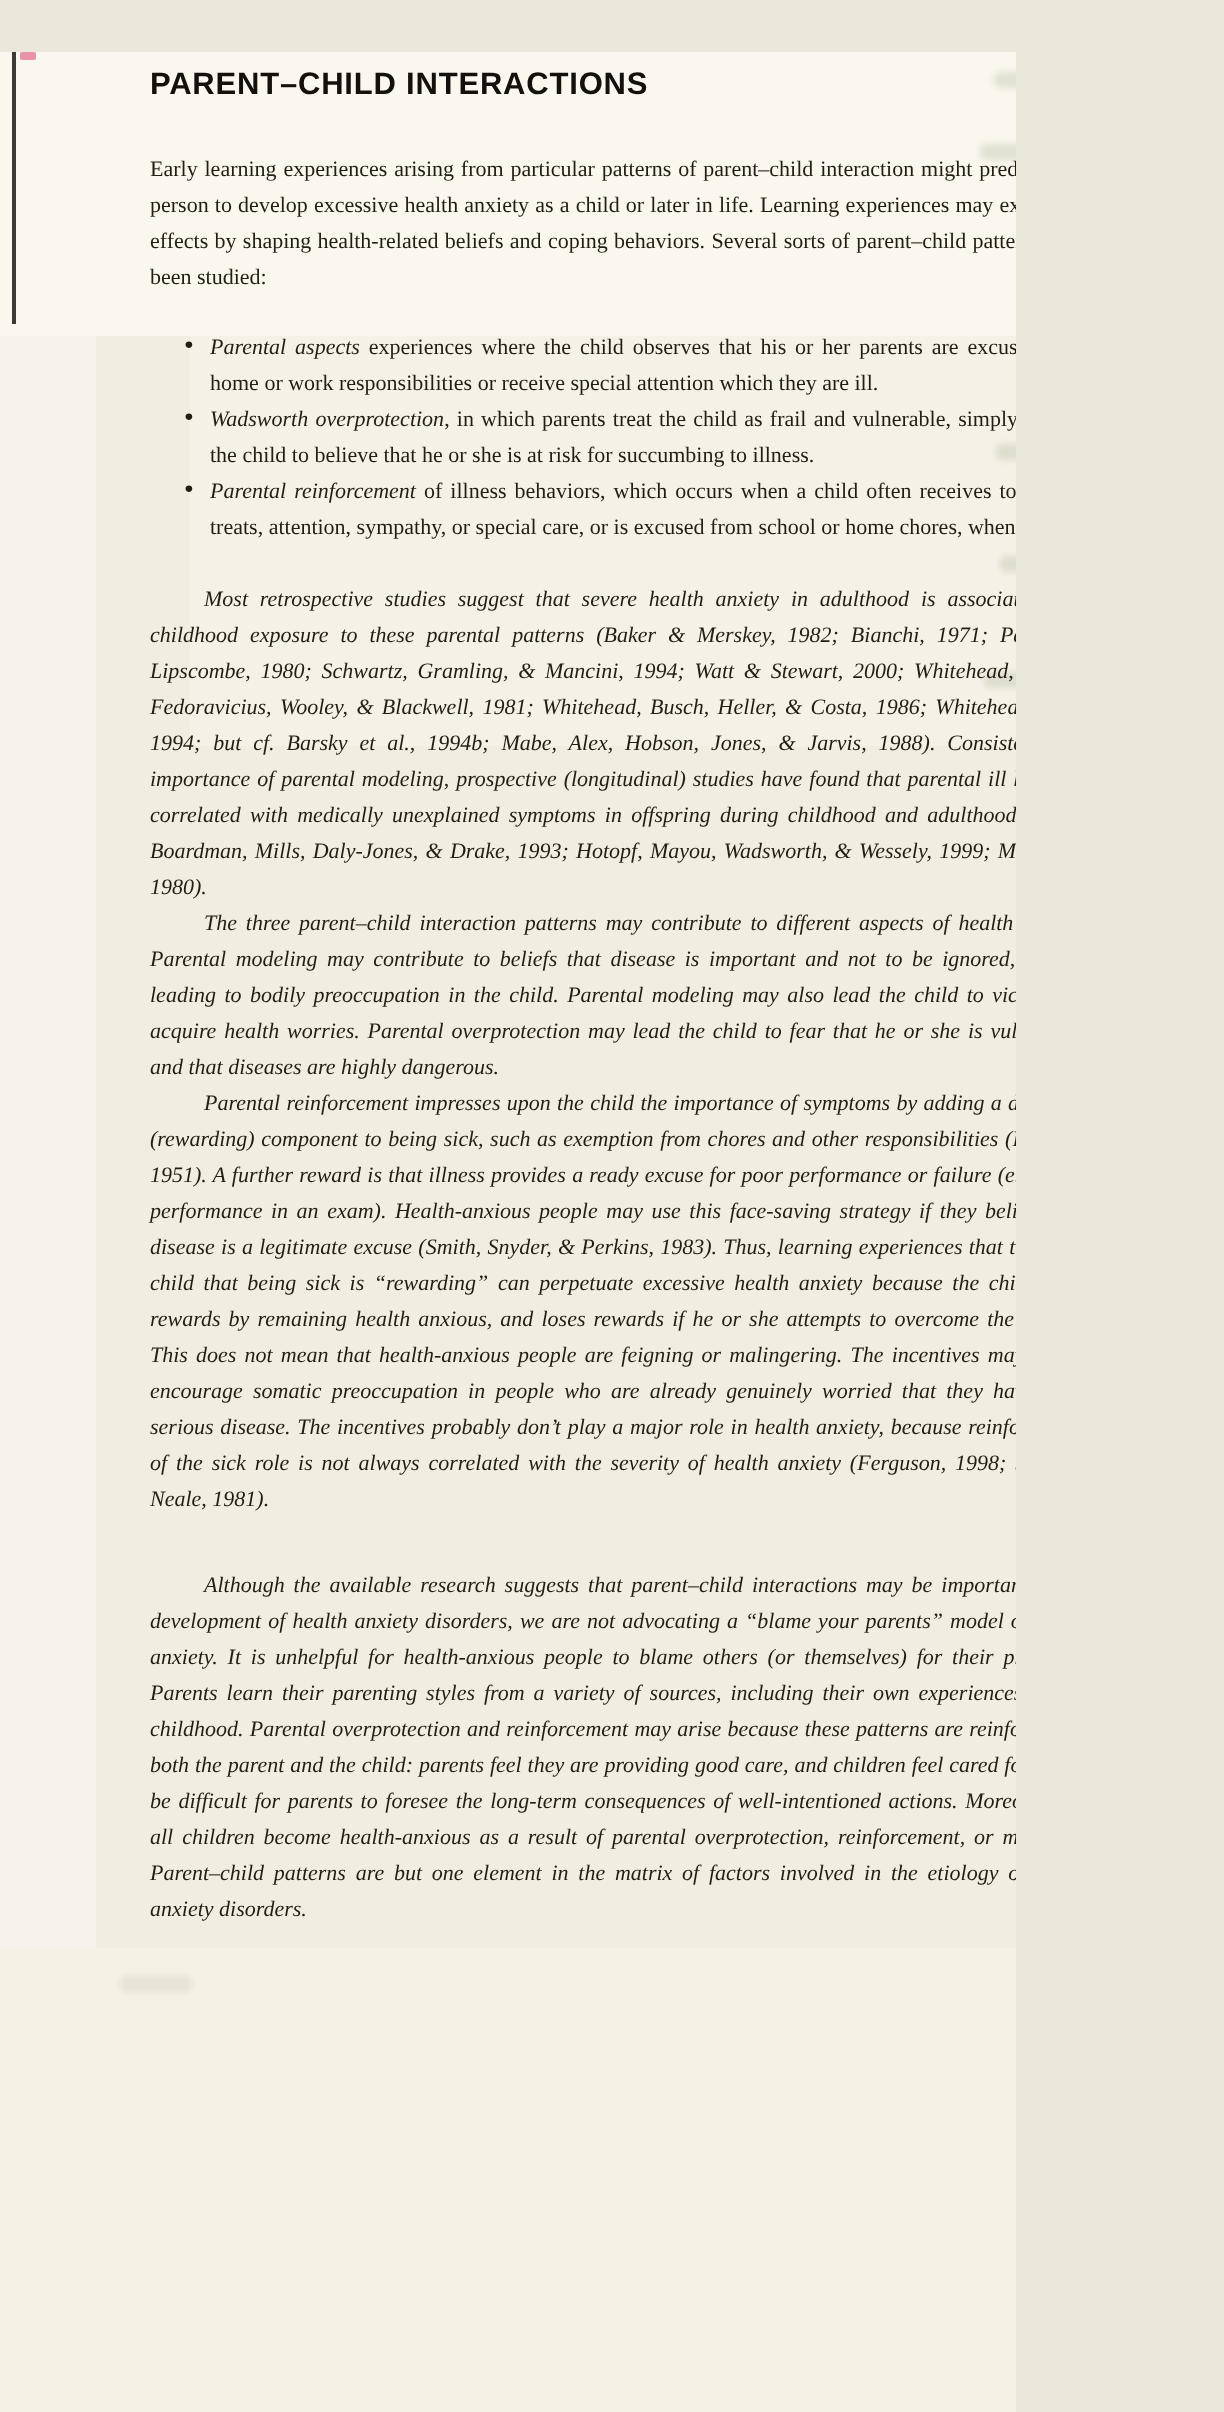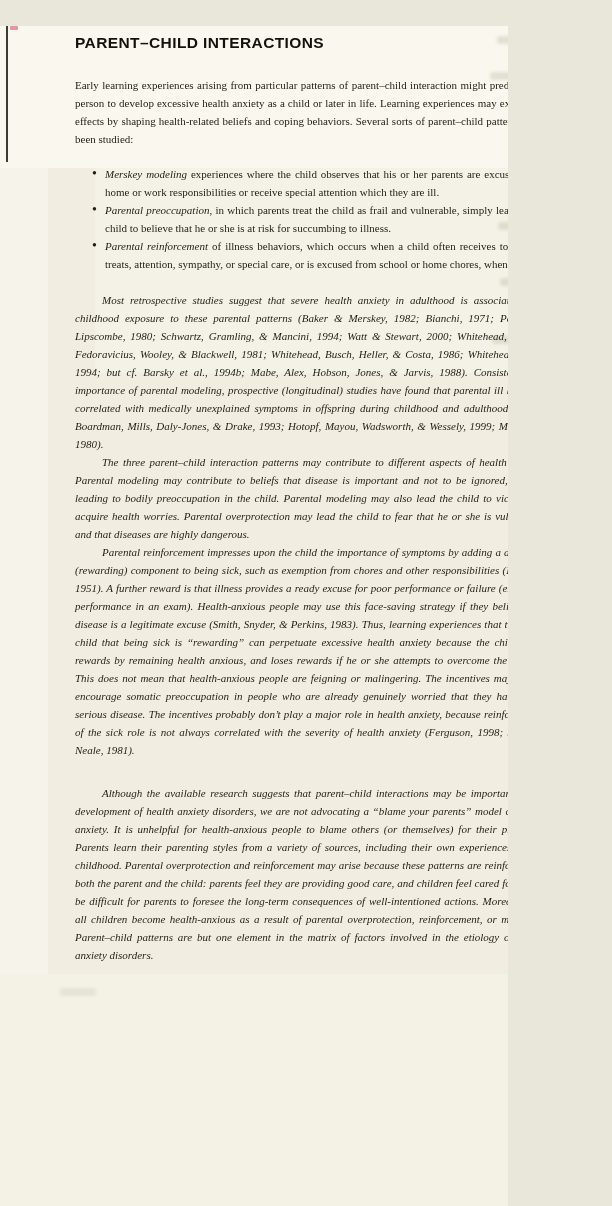--- a/index.html
+++ b/index.html
@@ -92,22 +92,22 @@
   <div class="pink-top"></div>
   <div class="pink-bottom"></div>
 
   <div class="content">
 
     <h1 class="heading">PARENT–CHILD INTERACTIONS</h1>
 
     <p class="p-intro">Early learning experiences arising from particular patterns of parent–child interaction might predispose a person to develop excessive health anxiety as a child or later in life. Learning experiences may exert their effects by shaping health-related beliefs and coping behaviors. Several sorts of parent–child patterns have been studied:</p>
 
     <ul class="bullets">
-      <li><span class="lead">Merskey modeling</span><span> experiences where the child observes that his or her parents are excused from home or work responsibilities or receive special attention which they are ill.</span></li>
-      <li><span class="lead">Parental preoccupation</span><span>, in which parents treat the child as frail and vulnerable, simply leading the child to believe that he or she is at risk for succumbing to illness.</span></li>
+      <li><span class="lead">Parental aspects</span><span> experiences where the child observes that his or her parents are excused from home or work responsibilities or receive special attention which they are ill.</span></li>
+      <li><span class="lead">Wadsworth overprotection</span><span>, in which parents treat the child as frail and vulnerable, simply leading the child to believe that he or she is at risk for succumbing to illness.</span></li>
       <li><span class="lead">Parental reinforcement</span><span> of illness behaviors, which occurs when a child often receives toys, food treats, attention, sympathy, or special care, or is excused from school or home chores, when ill.</span></li>
     </ul>
 
     <p class="p-retro indent">Most retrospective studies suggest that severe health anxiety in adulthood is associated with childhood exposure to these parental patterns (Baker &amp; Merskey, 1982; Bianchi, 1971; Parker &amp; Lipscombe, 1980; Schwartz, Gramling, &amp; Mancini, 1994; Watt &amp; Stewart, 2000; Whitehead, Winget, Fedoravicius, Wooley, &amp; Blackwell, 1981; Whitehead, Busch, Heller, &amp; Costa, 1986; Whitehead et al., 1994; but cf. Barsky et al., 1994b; Mabe, Alex, Hobson, Jones, &amp; Jarvis, 1988). Consistent with importance of parental modeling, prospective (longitudinal) studies have found that parental ill health is correlated with medically unexplained symptoms in offspring during childhood and adulthood (Craig, Boardman, Mills, Daly-Jones, &amp; Drake, 1993; Hotopf, Mayou, Wadsworth, &amp; Wessely, 1999; Mechanic, 1980).</p>
 
     <p class="indent">The three parent–child interaction patterns may contribute to different aspects of health anxiety. Parental modeling may contribute to beliefs that disease is important and not to be ignored, thereby leading to bodily preoccupation in the child. Parental modeling may also lead the child to vicariously acquire health worries. Parental overprotection may lead the child to fear that he or she is vulnerable, and that diseases are highly dangerous.</p>
 
     <p class="indent">Parental reinforcement impresses upon the child the importance of symptoms by adding a desirable (rewarding) component to being sick, such as exemption from chores and other responsibilities (Parsons, 1951). A further reward is that illness provides a ready excuse for poor performance or failure (e.g., poor performance in an exam). Health-anxious people may use this face-saving strategy if they believe that disease is a legitimate excuse (Smith, Snyder, &amp; Perkins, 1983). Thus, learning experiences that teach the child that being sick is “rewarding” can perpetuate excessive health anxiety because the child gains rewards by remaining health anxious, and loses rewards if he or she attempts to overcome the anxiety. This does not mean that health-anxious people are feigning or malingering. The incentives may simply encourage somatic preoccupation in people who are already genuinely worried that they have some serious disease. The incentives probably don’t play a major role in health anxiety, because reinforcement of the sick role is not always correlated with the severity of health anxiety (Ferguson, 1998; Stone &amp; Neale, 1981).</p>
 
     <p class="indent gap-before">Although the available research suggests that parent–child interactions may be important in the development of health anxiety disorders, we are not advocating a “blame your parents” model of health anxiety. It is unhelpful for health-anxious people to blame others (or themselves) for their problems. Parents learn their parenting styles from a variety of sources, including their own experiences during childhood. Parental overprotection and reinforcement may arise because these patterns are reinforcing to both the parent and the child: parents feel they are providing good care, and children feel cared for. It can be difficult for parents to foresee the long-term consequences of well-intentioned actions. Moreover, not all children become health-anxious as a result of parental overprotection, reinforcement, or modeling. Parent–child patterns are but one element in the matrix of factors involved in the etiology of health anxiety disorders.</p>

